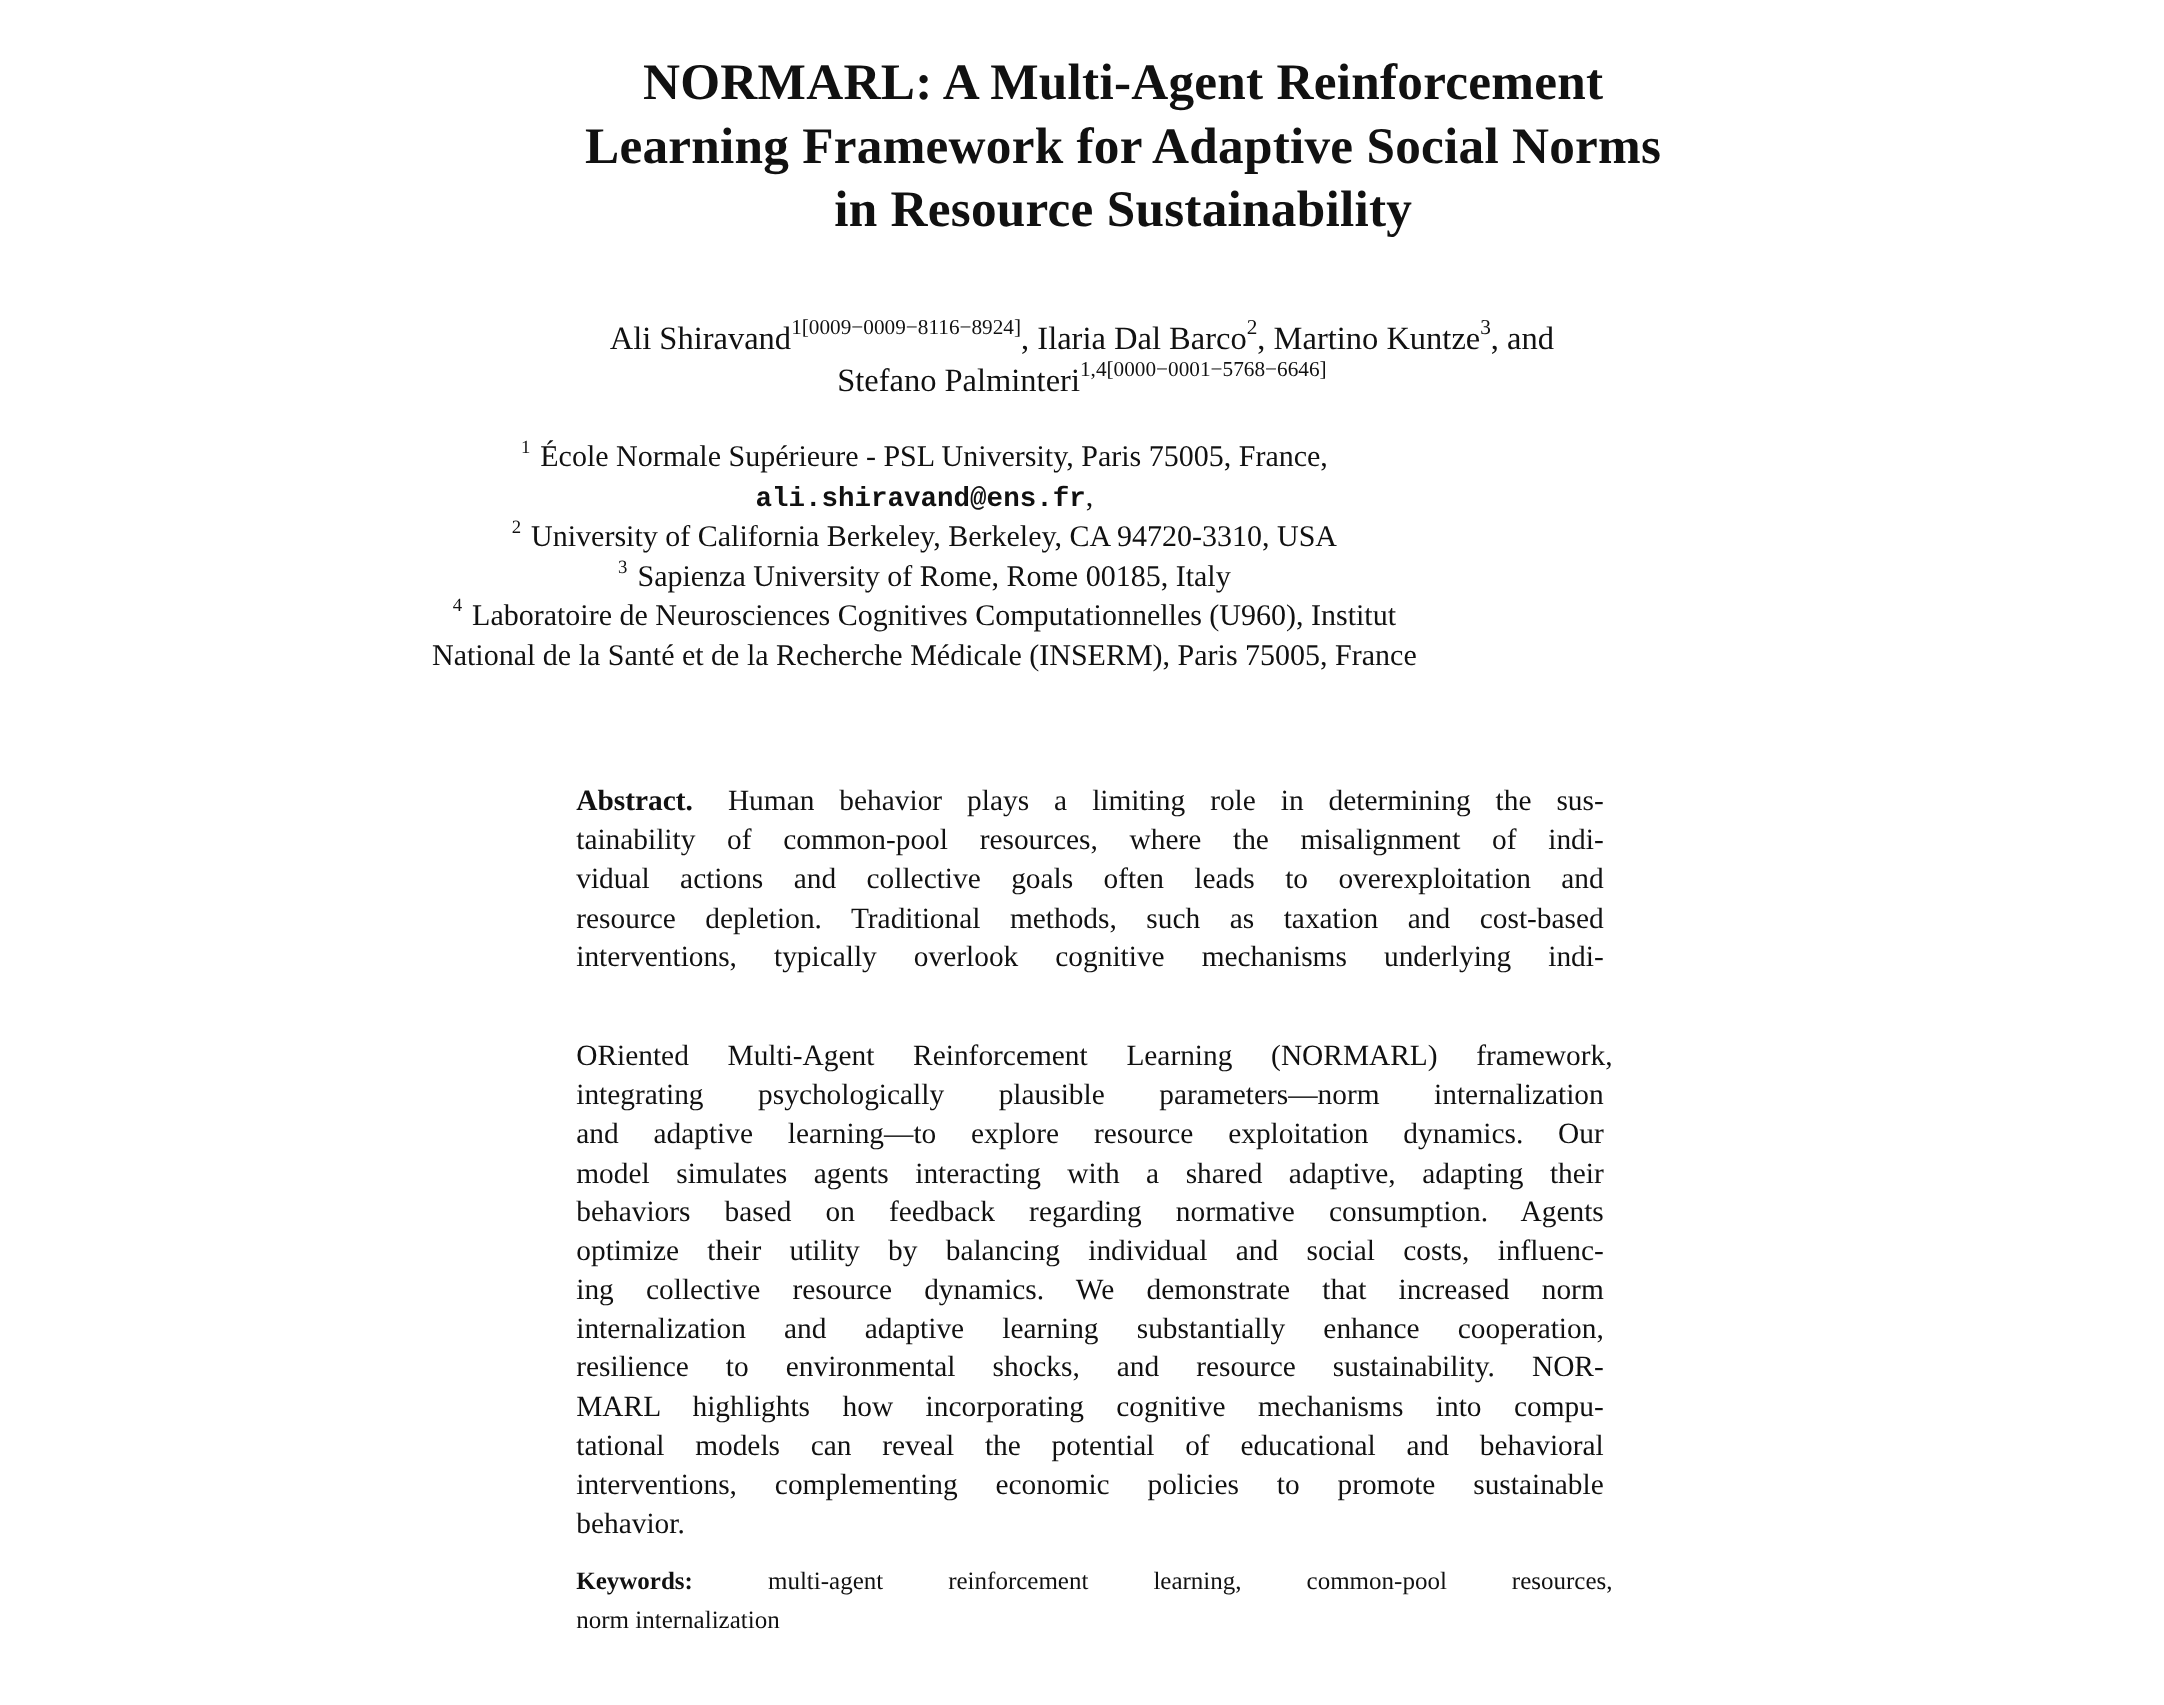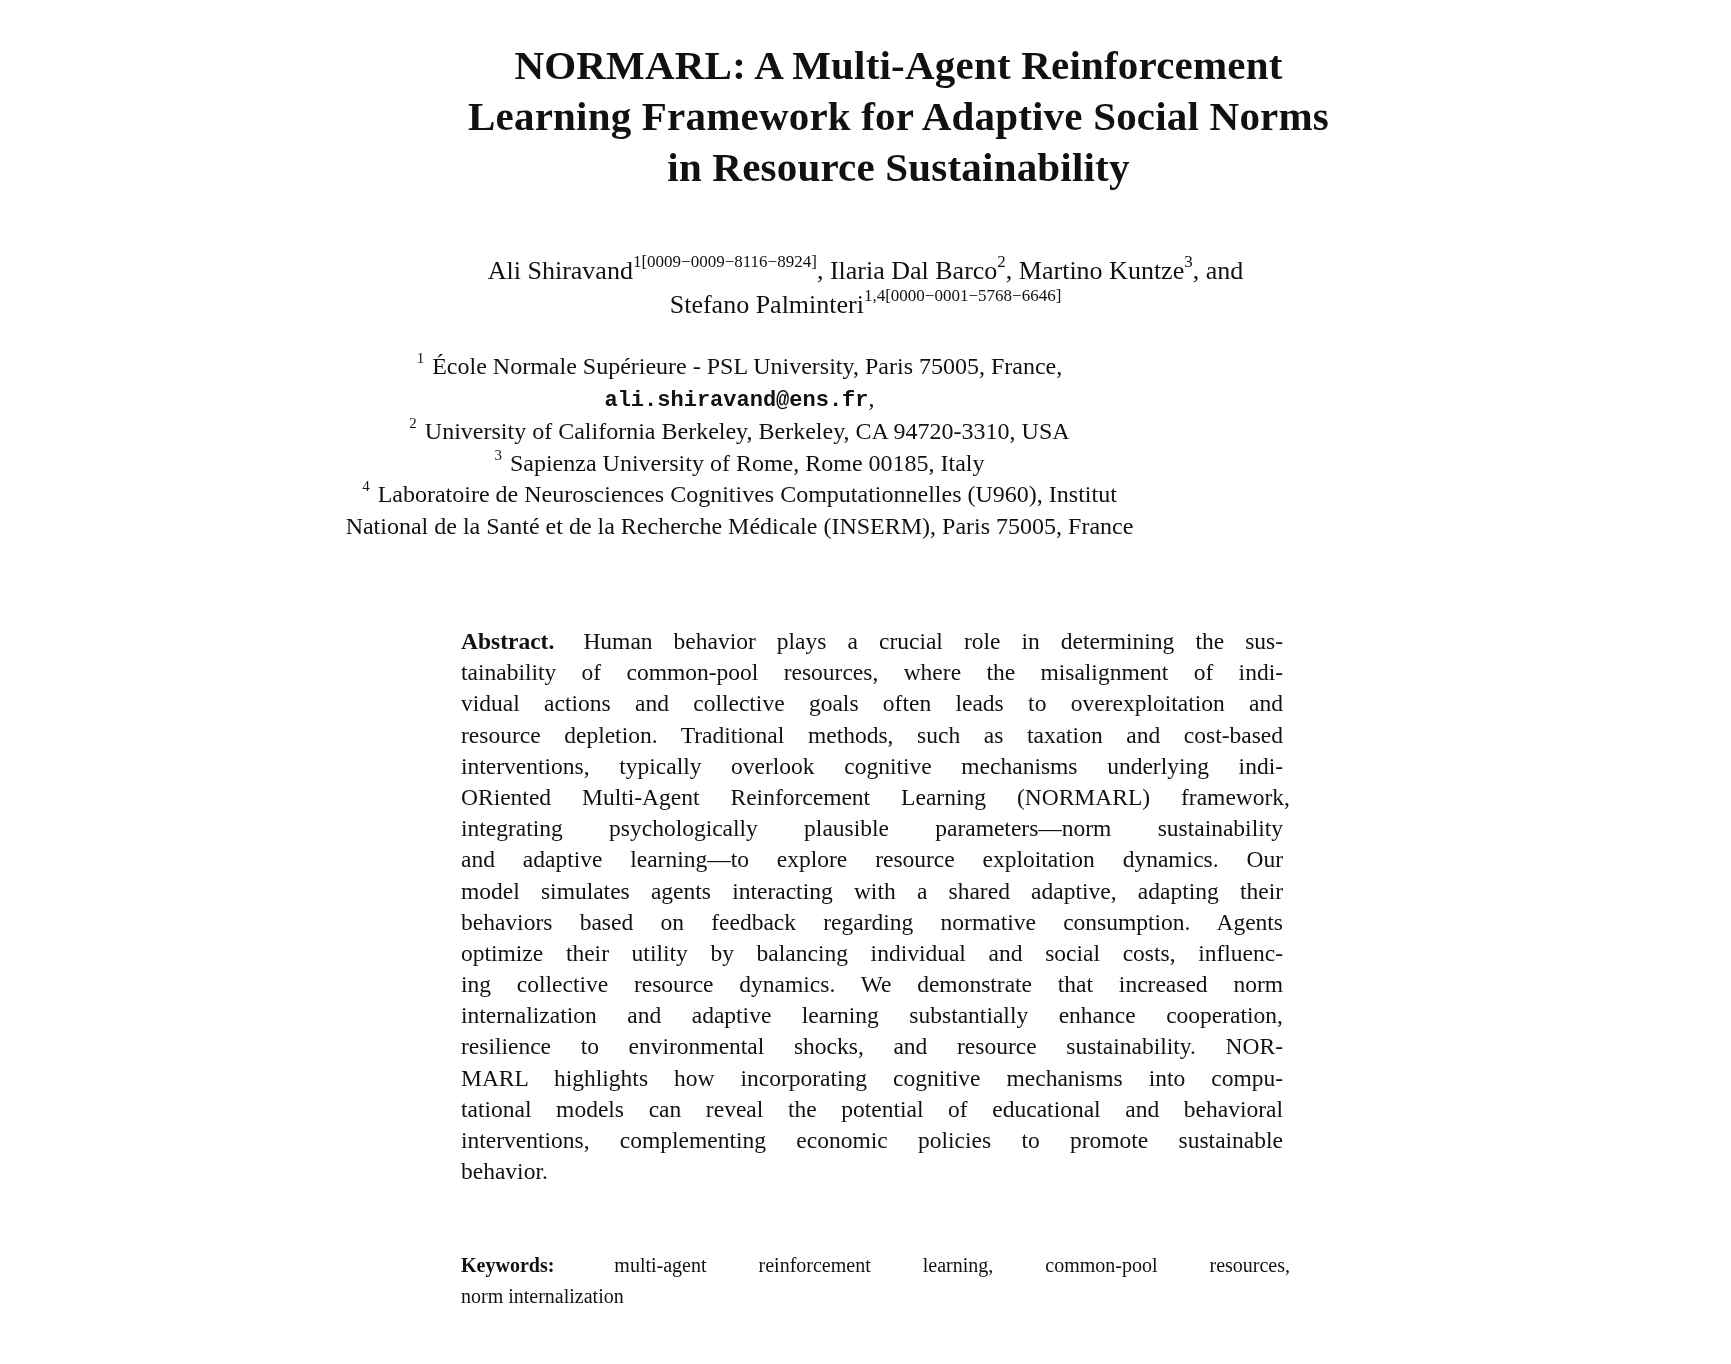--- a/index.html
+++ b/index.html
@@ -83,21 +83,21 @@
       display: block;
       text-align: justify;
       text-align-last: justify;
       white-space: nowrap;
       height: 31.2px;
       overflow: visible;
     }
     .abstract .line.last {
       text-align-last: left;
     }
-    .abstract .line.wide { width: 829px; }
+    .abstract .line.wide { width: 829px; margin-top: 48px; }
     .bold-label { font-weight: bold; margin-right: 8px; }
 
     .keywords {
       position: absolute;
       left: 461px;
       top: 1250px;
       width: 829px;
       font-size: 20px;
       line-height: 31.2px;
     }
@@ -134,27 +134,27 @@
   <div class="affils">
     <span class="fline"><sup>1</sup><span>École Normale Supérieure - PSL University, Paris 75005, France,</span></span>
     <span class="fline"><span class="mono">ali.shiravand@ens.fr</span><span>,</span></span>
     <span class="fline"><sup>2</sup><span>University of California Berkeley, Berkeley, CA 94720-3310, USA</span></span>
     <span class="fline"><sup>3</sup><span>Sapienza University of Rome, Rome 00185, Italy</span></span>
     <span class="fline"><sup>4</sup><span>Laboratoire de Neurosciences Cognitives Computationnelles (U960), Institut</span></span>
     <span class="fline">National de la Santé et de la Recherche Médicale (INSERM), Paris 75005, France</span>
   </div>
 
   <div class="abstract">
-    <span class="line"><span class="bold-label">Abstract.</span> <span>Human behavior plays a crucial role in determining the sus-</span></span>
+    <span class="line"><span class="bold-label">Abstract.</span> <span>Human behavior plays a limiting role in determining the sus-</span></span>
     <span class="line">tainability of common-pool resources, where the misalignment of indi-</span>
     <span class="line">vidual actions and collective goals often leads to overexploitation and</span>
     <span class="line">resource depletion. Traditional methods, such as taxation and cost-based</span>
     <span class="line">interventions, typically overlook cognitive mechanisms underlying indi-</span>
     <span class="line wide">ORiented Multi-Agent Reinforcement Learning (NORMARL) framework,</span>
-    <span class="line">integrating psychologically plausible parameters—norm sustainability</span>
+    <span class="line">integrating psychologically plausible parameters—norm internalization</span>
     <span class="line">and adaptive learning—to explore resource exploitation dynamics. Our</span>
     <span class="line">model simulates agents interacting with a shared adaptive, adapting their</span>
     <span class="line">behaviors based on feedback regarding normative consumption. Agents</span>
     <span class="line">optimize their utility by balancing individual and social costs, influenc-</span>
     <span class="line">ing collective resource dynamics. We demonstrate that increased norm</span>
     <span class="line">internalization and adaptive learning substantially enhance cooperation,</span>
     <span class="line">resilience to environmental shocks, and resource sustainability. NOR-</span>
     <span class="line">MARL highlights how incorporating cognitive mechanisms into compu-</span>
     <span class="line">tational models can reveal the potential of educational and behavioral</span>
     <span class="line">interventions, complementing economic policies to promote sustainable</span>

